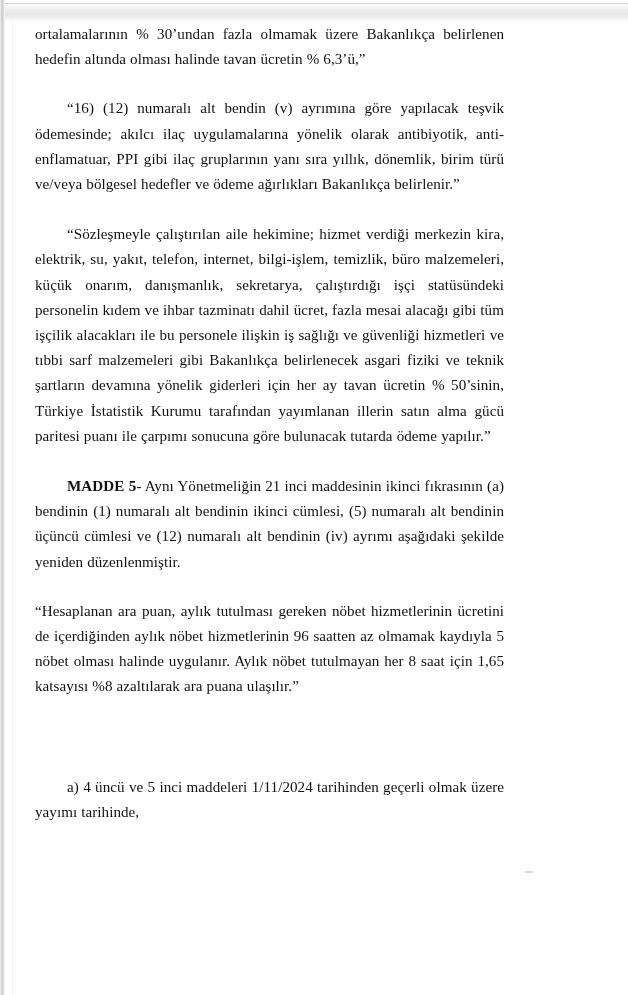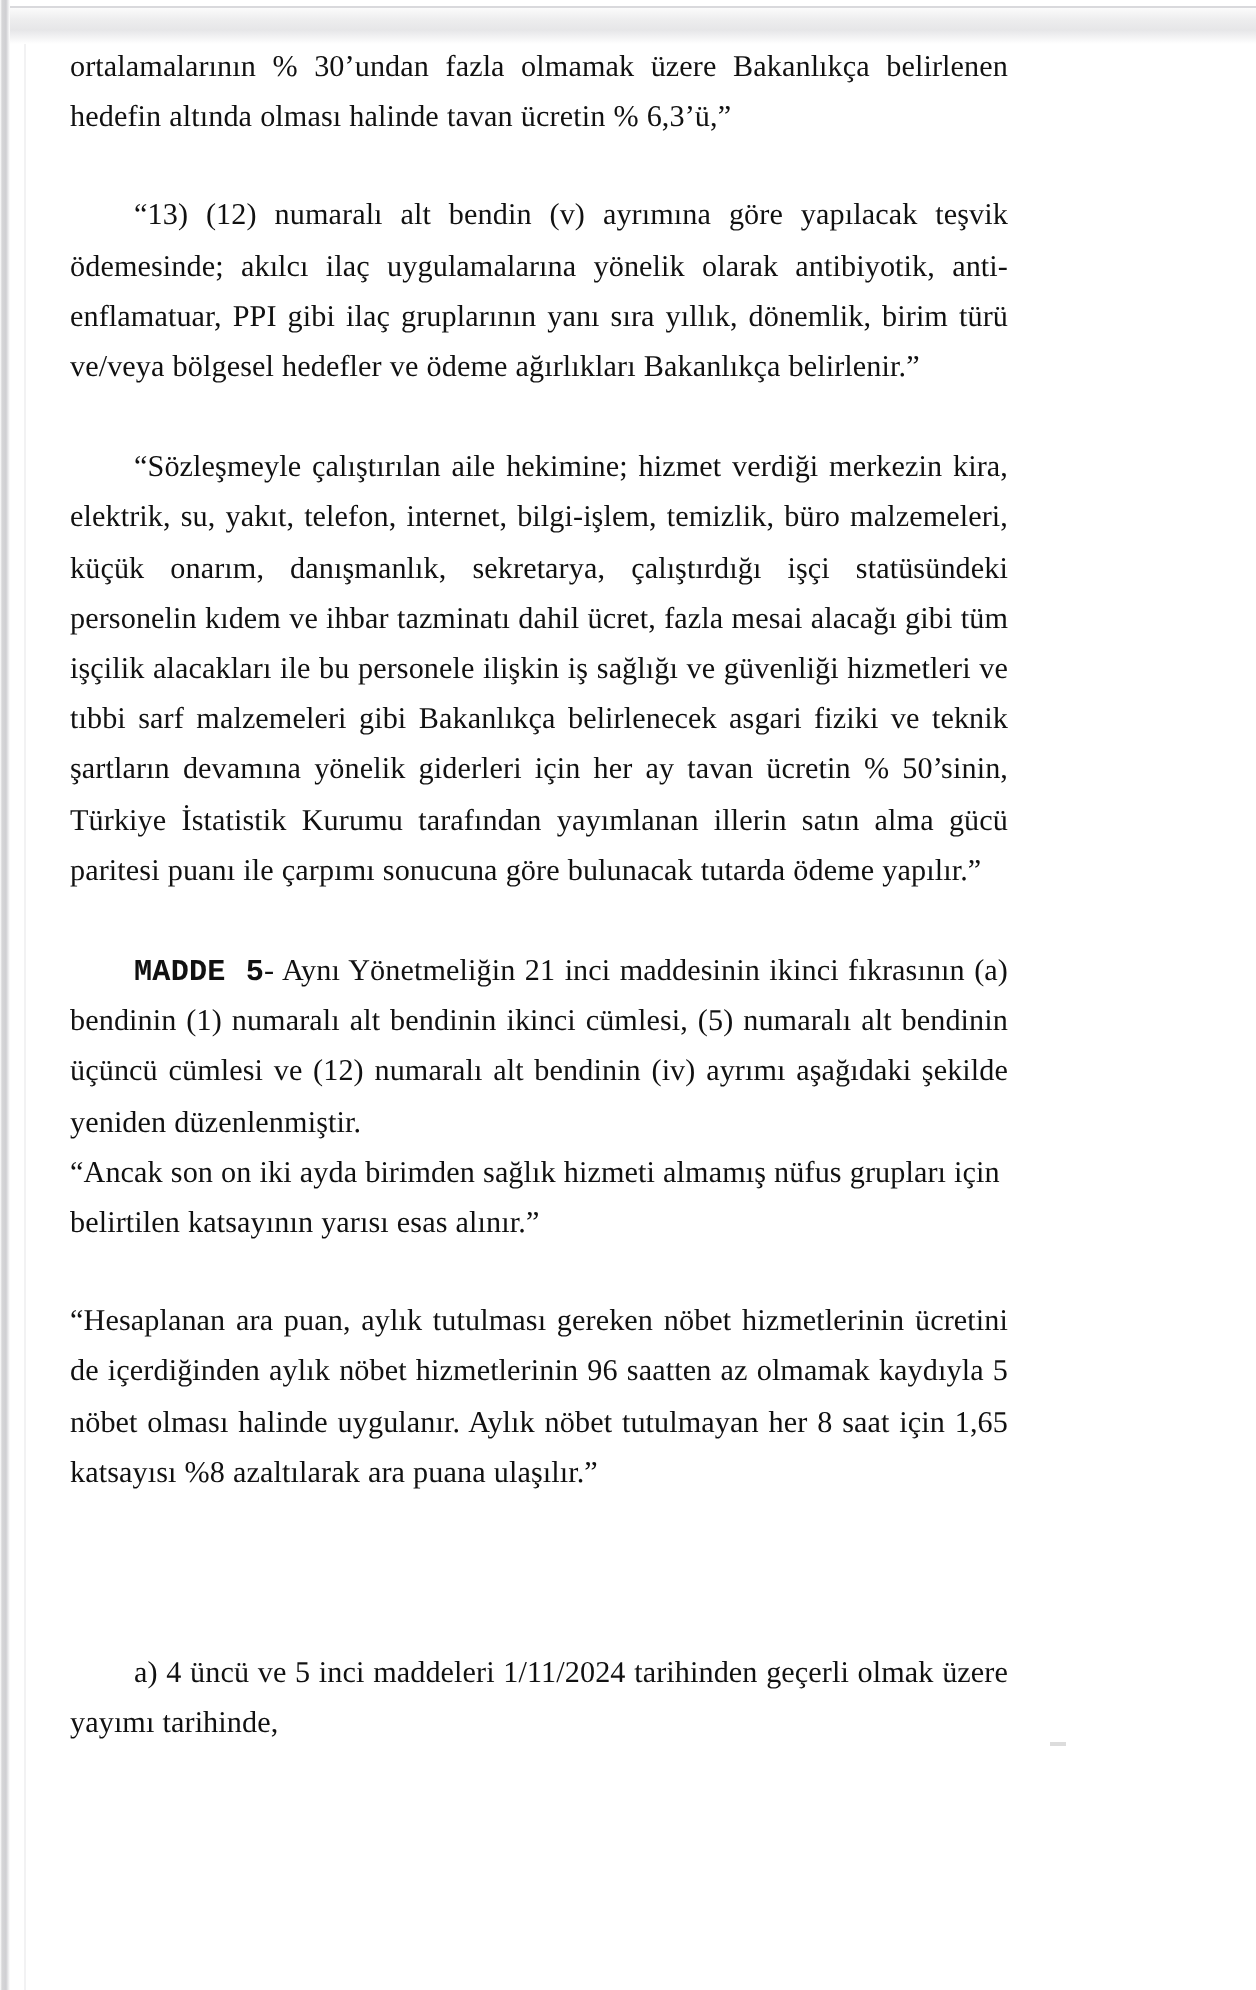--- a/index.html
+++ b/index.html
@@ -80,21 +80,21 @@
     text-justify: inter-word;
     letter-spacing: 0.05px;
     word-spacing: 0.2px;
   }
   p.indent { text-indent: 32px; }
   p.noindent { text-indent: 0; }
   p.last-left { text-align: left; }
   .gap-md  { height: 24px; }
   .gap-lg  { height: 25px; }
 
-  .bold { font-weight: bold; letter-spacing: 0.1px; font-family: Liberation Mono, monospace; }
+  .bold { font-weight: bold; letter-spacing: 0.1px; }
 
   
   .speck {
     position: absolute;
     width: 8px;
     height: 2px;
     background: #dcdcdc;
     top: 871px;
     left: 525px;
     z-index: 3;
@@ -110,31 +110,30 @@
   <div class="edge-left"></div>
   <div class="edge-left-inner"></div>
   <div class="speck"></div>
 
   <div id="doc-body">
 
     <p class="para noindent">ortalamalarının % 30’undan fazla olmamak üzere Bakanlıkça belirlenen hedefin altında olması halinde tavan ücretin % 6,3’ü,”</p>
 
     <div class="gap-md"></div>
 
-    <p class="para indent">“13) (12) numaralı alt bendin (v) ayrımına göre yapılacak teşvik ödemesinde; akılcı ilaç uygulamalarına yönelik olarak antibiyotik, anti-enflamatuar, PPI gibi ilaç gruplarının yanı sıra yıllık, dönemlik, birim türü ve/veya bölgesel hedefler ve ödeme ağırlıkları Bakanlıkça belirlenir.”</p>
+    <p class="para indent">“16) (12) numaralı alt bendin (v) ayrımına göre yapılacak teşvik ödemesinde; akılcı ilaç uygulamalarına yönelik olarak antibiyotik, anti-enflamatuar, PPI gibi ilaç gruplarının yanı sıra yıllık, dönemlik, birim türü ve/veya bölgesel hedefler ve ödeme ağırlıkları Bakanlıkça belirlenir.”</p>
 
     <div class="gap-lg"></div>
 
     <p class="para indent">“Sözleşmeyle çalıştırılan aile hekimine; hizmet verdiği merkezin kira, elektrik, su, yakıt, telefon, internet, bilgi-işlem, temizlik, büro malzemeleri, küçük onarım, danışmanlık, sekretarya, çalıştırdığı işçi statüsündeki personelin kıdem ve ihbar tazminatı dahil ücret, fazla mesai alacağı gibi tüm işçilik alacakları ile bu personele ilişkin iş sağlığı ve güvenliği hizmetleri ve tıbbi sarf malzemeleri gibi Bakanlıkça belirlenecek asgari fiziki ve teknik şartların devamına yönelik giderleri için her ay tavan ücretin % 50’sinin, Türkiye İstatistik Kurumu tarafından yayımlanan illerin satın alma gücü paritesi puanı ile çarpımı sonucuna göre bulunacak tutarda ödeme yapılır.”</p>
 
     <div class="gap-lg"></div>
 
     <p class="para indent"><span class="bold">MADDE 5</span><span>- Aynı Yönetmeliğin 21 inci maddesinin ikinci fıkrasının (a) bendinin (1) numaralı alt bendinin ikinci cümlesi, (5) numaralı alt bendinin üçüncü cümlesi ve (12) numaralı alt bendinin (iv) ayrımı aşağıdaki şekilde yeniden düzenlenmiştir.</span></p>
 
-    <p class="para noindent last-left">“Ancak son on iki ayda birimden sağlık hizmeti almamış nüfus grupları için belirtilen katsayının yarısı esas alınır.”</p>
 
     <div class="gap-md"></div>
 
     <p class="para noindent">“Hesaplanan ara puan, aylık tutulması gereken nöbet hizmetlerinin ücretini de içerdiğinden aylık nöbet hizmetlerinin 96 saatten az olmamak kaydıyla 5 nöbet olması halinde uygulanır. Aylık nöbet tutulmayan her 8 saat için 1,65 katsayısı %8 azaltılarak ara puana ulaşılır.”</p>
 
     <div class="gap-lg"></div>
 
 
     <div class="gap-lg"></div>
 

